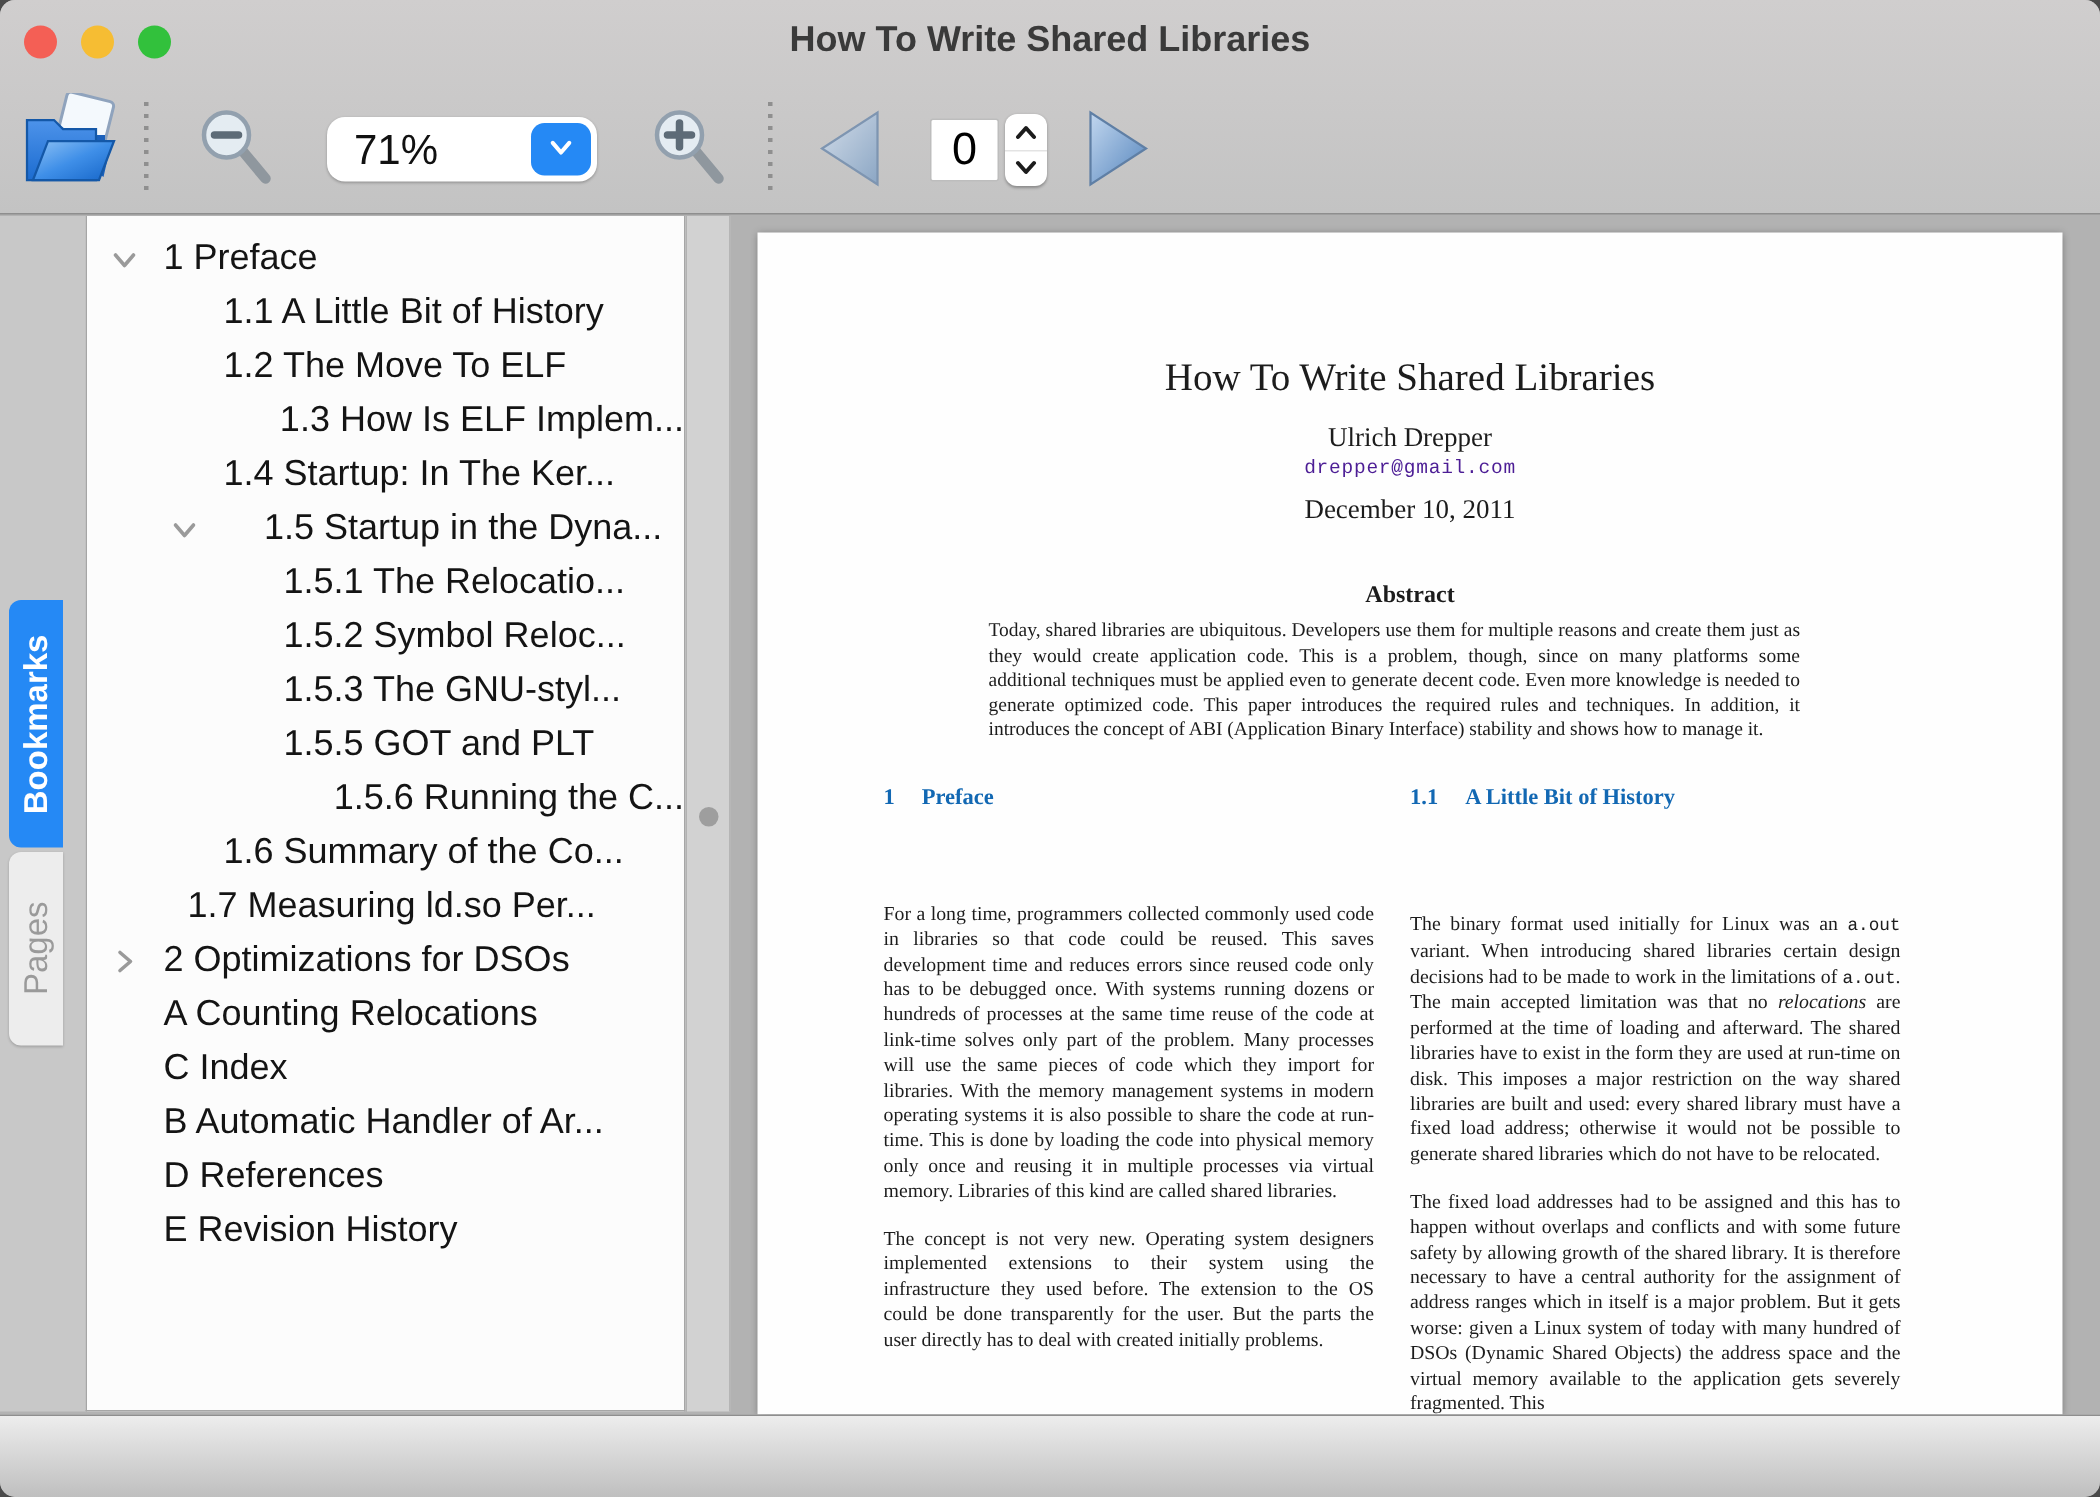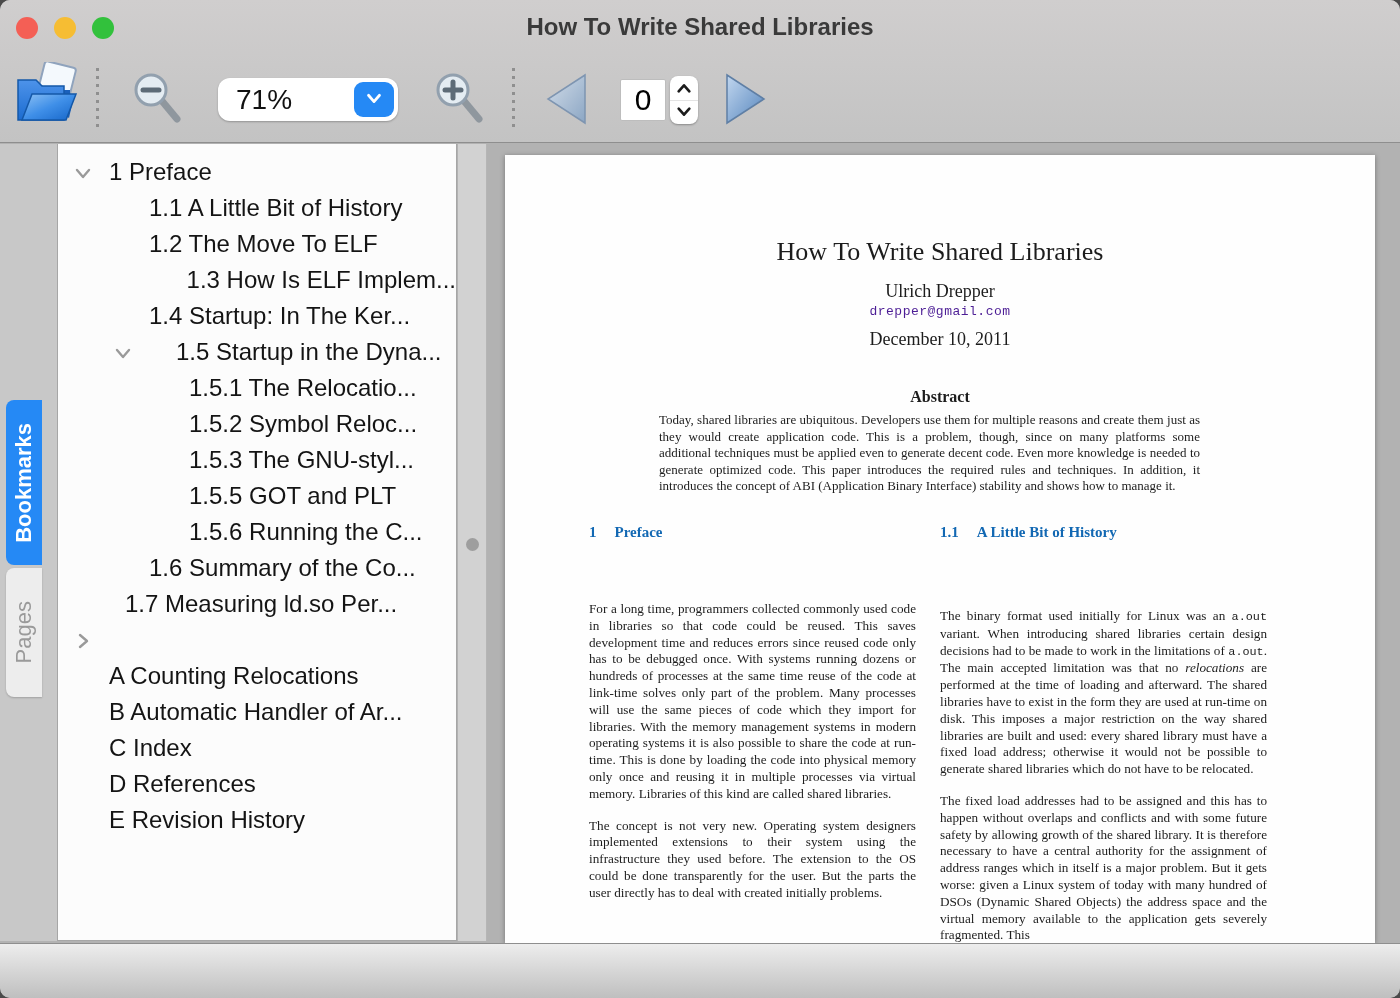--- a/index.html
+++ b/index.html
@@ -250,50 +250,51 @@
       <span class="outline-label">1.5.2 Symbol Reloc...</span>
     </div>
         <div class="outline-row" style="padding-left: 131px;">
       
       <span class="outline-label">1.5.3 The GNU-styl...</span>
     </div>
         <div class="outline-row" style="padding-left: 131px;">
       
       <span class="outline-label">1.5.5 GOT and PLT</span>
     </div>
-        <div class="outline-row" style="padding-left: 131px;">
+        <div class="outline-row" style="padding-left: 131px; text-align: right;">
       
       <span class="outline-label">1.5.6 Running the C...</span>
     </div>
         <div class="outline-row" style="padding-left: 91px;">
       
       <span class="outline-label">1.6 Summary of the Co...</span>
     </div>
         <div class="outline-row" style="padding-left: 67px;">
       
       <span class="outline-label">1.7 Measuring ld.so Per...</span>
     </div>
         <div class="outline-row" style="padding-left: 51px;">
       <span class="chev rot-right" style="left: 13px;">
         <svg viewBox="0 0 24 24">
               <path d="M6 9l6 7 6-7"></path>
             </svg>
       </span>
+      <span class="outline-label">2 Optimizations for DSOs</span>
     </div>
         <div class="outline-row" style="padding-left: 51px;">
       
       <span class="outline-label">A Counting Relocations</span>
     </div>
         <div class="outline-row" style="padding-left: 51px;">
       
+      <span class="outline-label">C Index</span>
+    </div>
+        <div class="outline-row" style="padding-left: 51px;">
+      
       <span class="outline-label">B Automatic Handler of Ar...</span>
-    </div>
-        <div class="outline-row" style="padding-left: 51px;">
-      
-      <span class="outline-label">C Index</span>
     </div>
         <div class="outline-row" style="padding-left: 51px;">
       
       <span class="outline-label">D References</span>
     </div>
         <div class="outline-row" style="padding-left: 51px;">
       
       <span class="outline-label">E Revision History</span>
     </div>
       </div>

